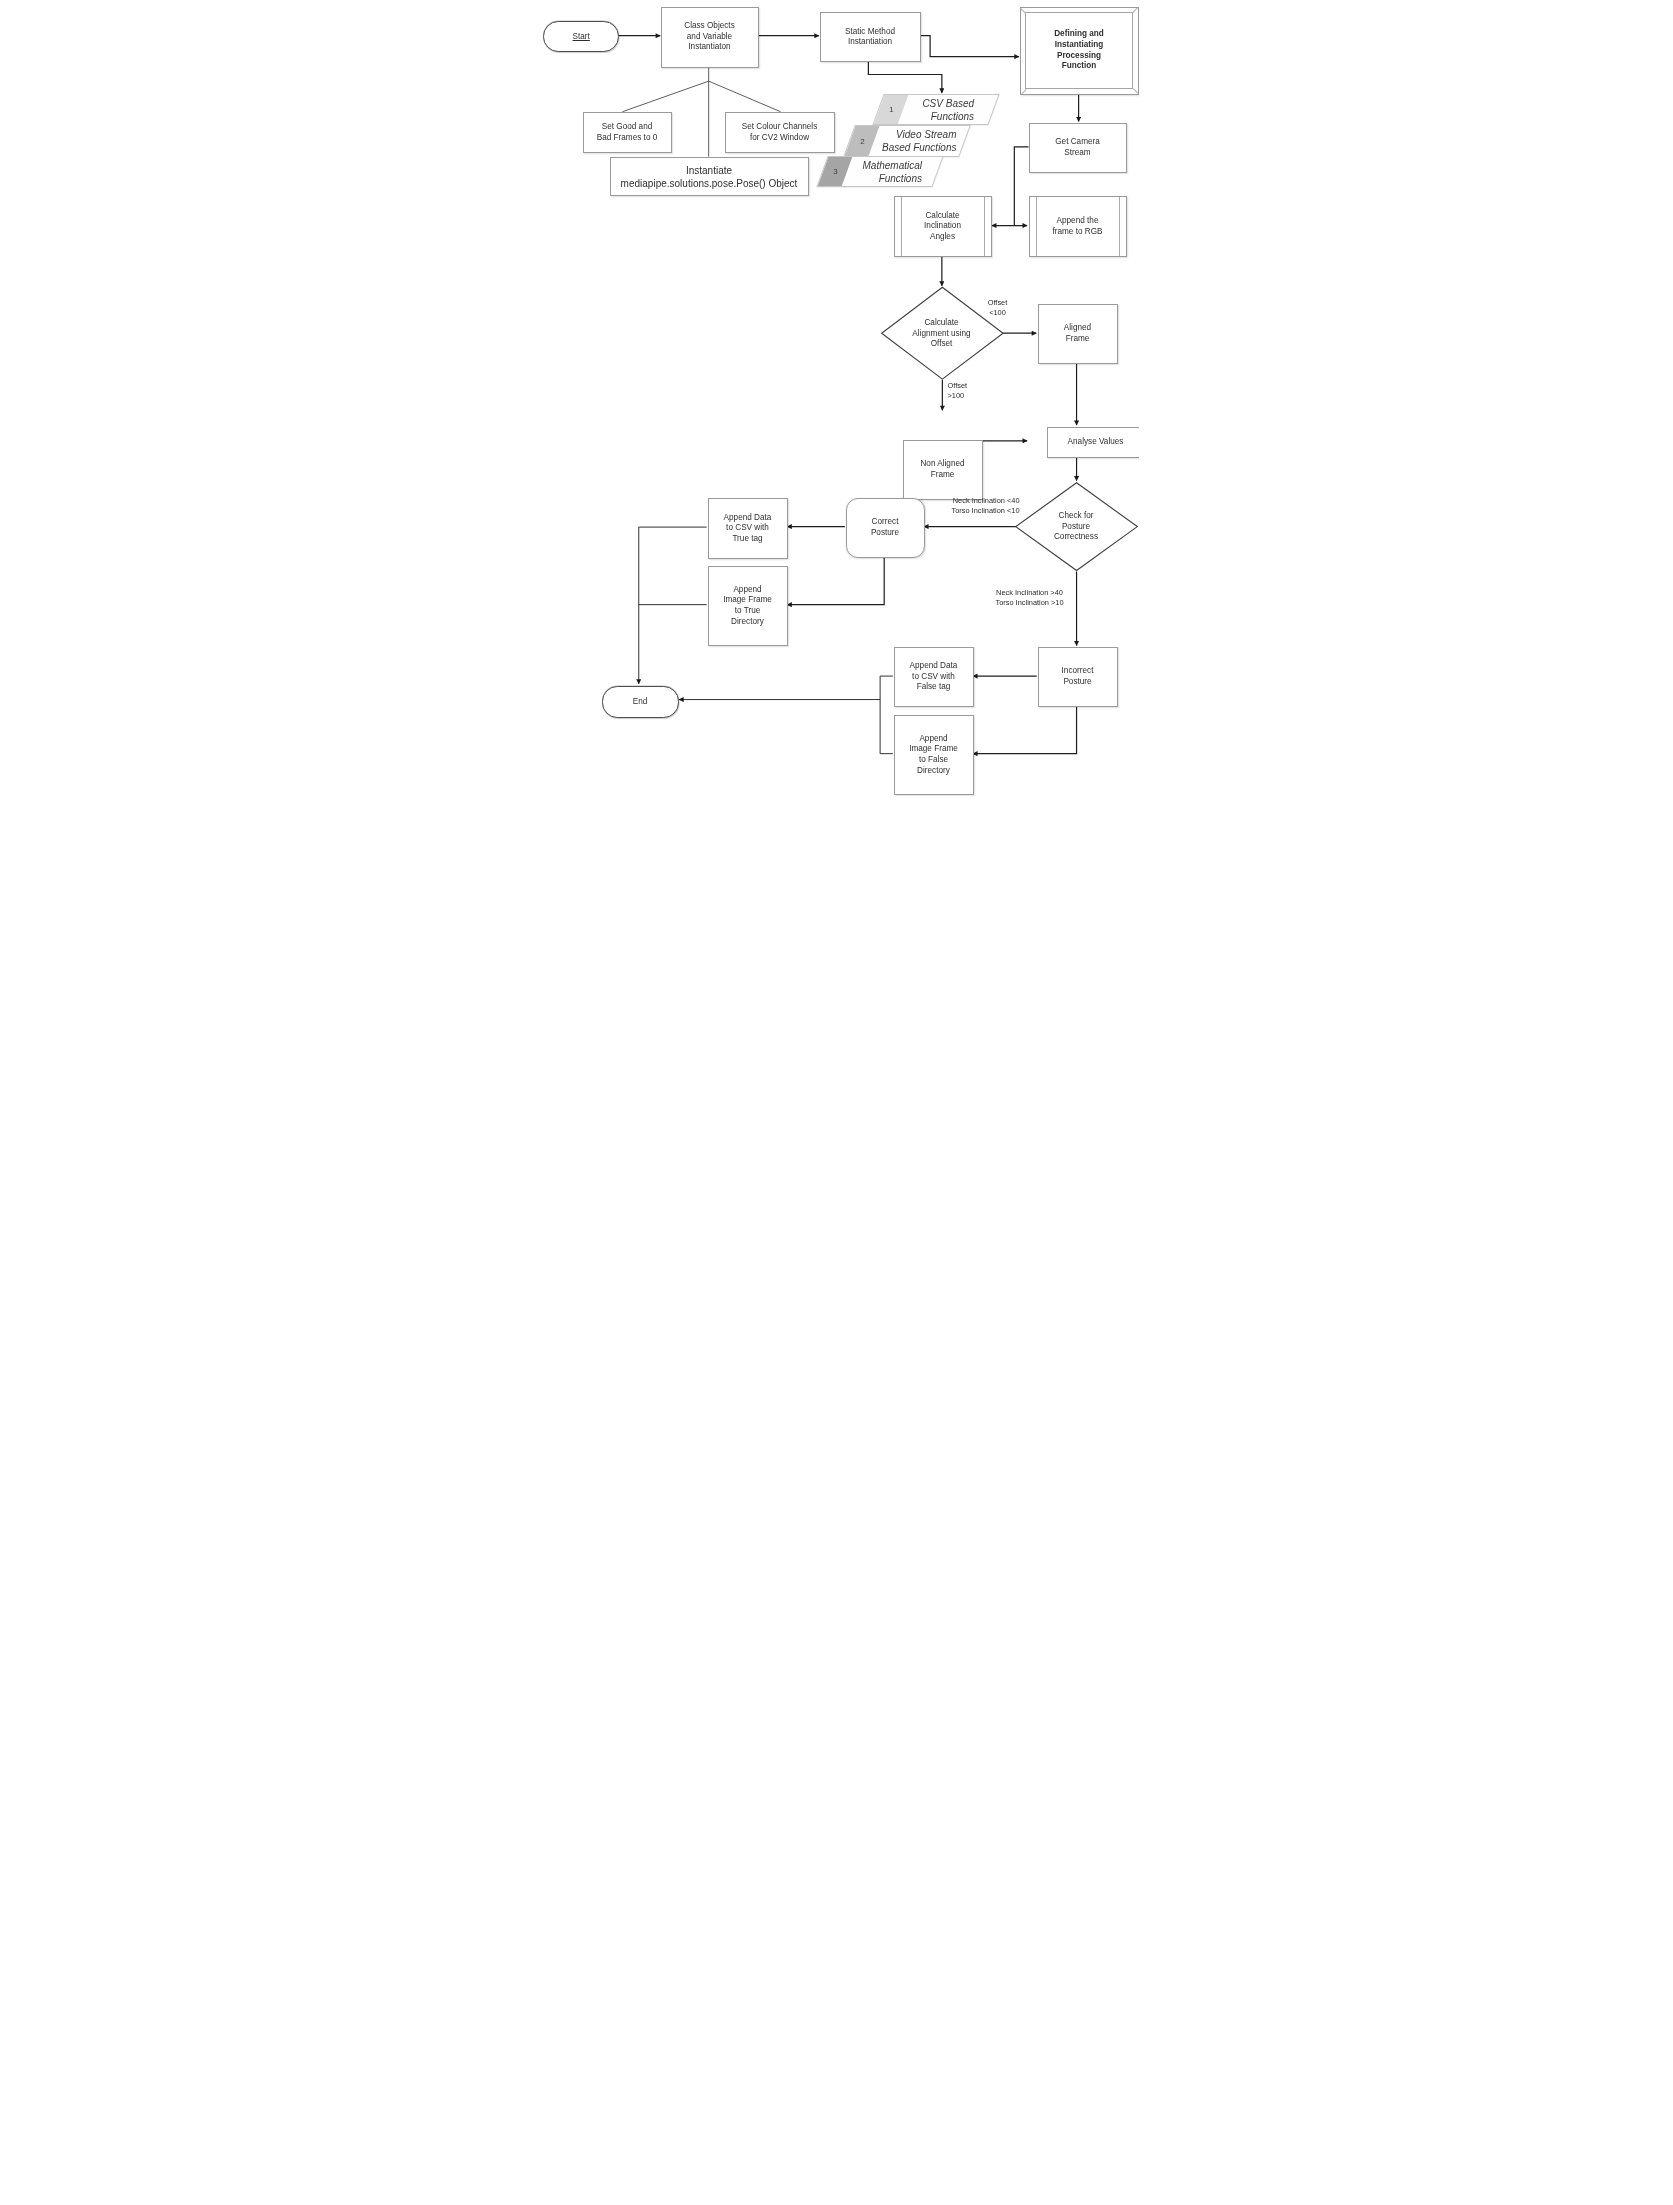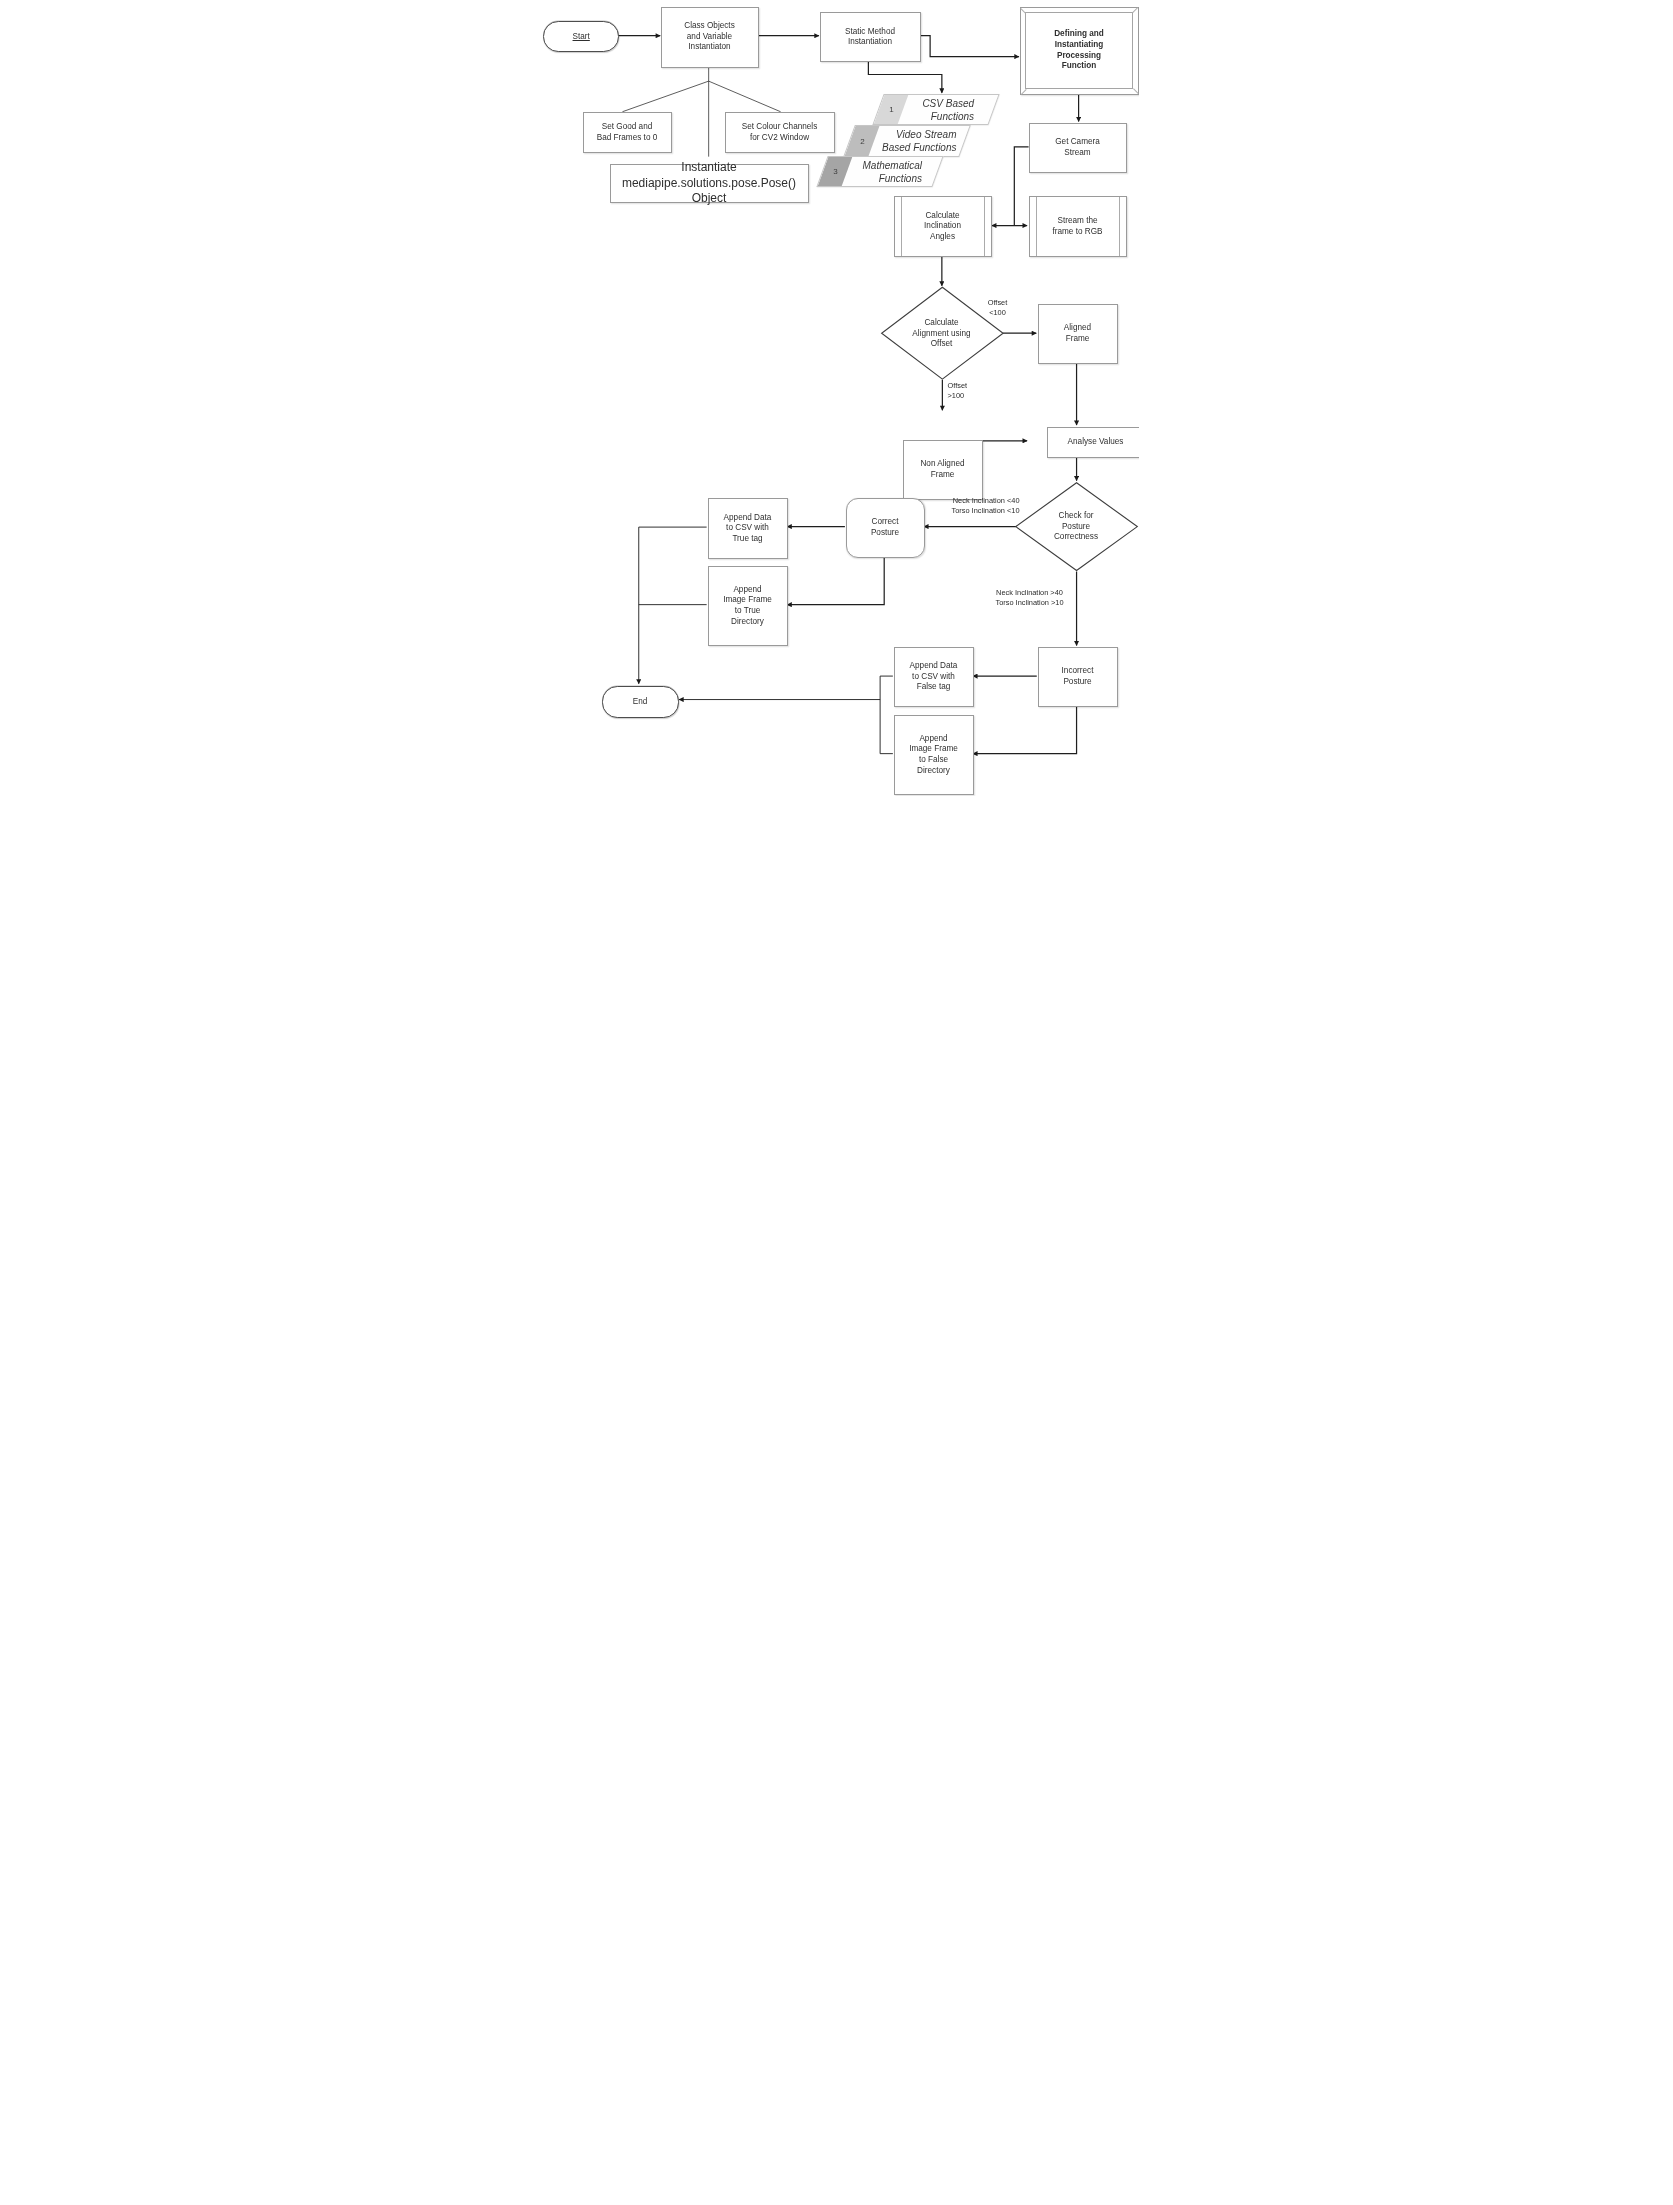--- a/index.html
+++ b/index.html
@@ -32,21 +32,21 @@
   .ptxt{position:absolute;z-index:3;left:26.5px;right:1px;top:0;bottom:0;display:flex;align-items:center;
         justify-content:center;text-align:right;white-space:pre-line;font-size:10px;color:#383838;line-height:1.3;font-style:italic;}
   .c1 .pchip{background:#d8d8d8;} .c2 .pchip{background:#bdbdbd;} .c3 .pchip{background:#a5a5a5;}
   
   #n-start{left:8.7px;top:21.4px;width:74px;height:29px;text-decoration:underline;}
   #n-class{left:126px;top:6.6px;width:96px;height:59px;}
   #n-static{left:285px;top:12.3px;width:99px;height:48px;}
   #n-defining{left:485px;top:6.6px;width:117px;height:86px;font-weight:bold;}
   #n-setgood{left:48px;top:112px;width:87px;height:39px;}
   #n-setcolour{left:190px;top:112px;width:108px;height:39px;}
-  #n-instantiate{left:75px;top:164px;width:197px;height:37px;font-size:12px;}
+  #n-instantiate{left:75px;top:157px;width:197px;height:37px;font-size:10px;}
   #p-item1{left:343px;top:94px;width:116px;height:31px;}
   #p-item2{left:314px;top:125px;width:116px;height:32px;}
   #p-item3{left:287px;top:156px;width:116px;height:31px;}
   #n-getcamera{left:494px;top:123px;width:96px;height:48px;}
   #n-calc{left:359px;top:196px;width:96px;height:59px;}
   #n-convert{left:494px;top:196px;width:96px;height:59px;}
   #n-aligned{left:503px;top:304px;width:78px;height:58px;}
   #n-nonaligned{left:368px;top:412px;width:78px;height:58px;margin-top:28px;}
   #n-analyse{left:512px;top:427px;width:96px;height:29px;}
   #n-correct{left:311px;top:498px;width:77px;height:58px;border-radius:12px;}
@@ -164,21 +164,21 @@
     <span class="pnum">3</span>
     <span class="ptxt">Mathematical
 Functions</span>
   </div>
 
   <div class="node" id="n-getcamera">Get Camera
 Stream</div>
   <div class="node pre" id="n-calc">Calculate
 Inclination
 Angles</div>
-  <div class="node pre" id="n-convert">Stream the
+  <div class="node pre" id="n-convert">Append the
 frame to RGB</div>
 
   <div class="dtext" id="d1-text">Calculate
 Alignment using
 Offset</div>
   <div class="dtext" id="d2-text">Check for
 Posture
 Correctness</div>
 
   <div class="node" id="n-aligned">Aligned

